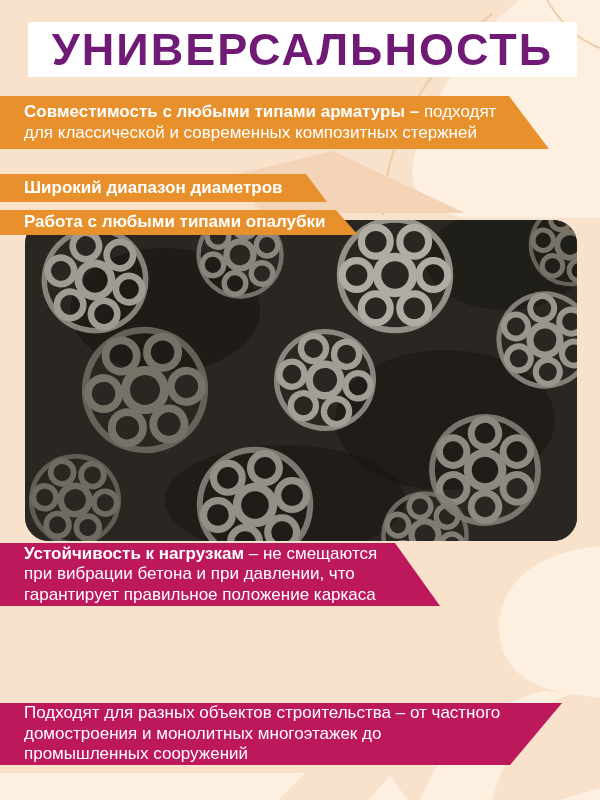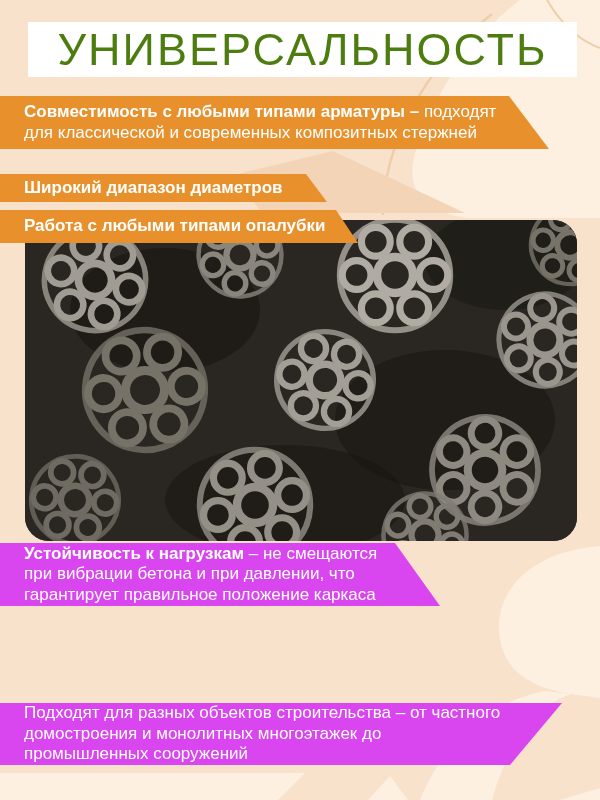--- a/index.html
+++ b/index.html
@@ -14,38 +14,38 @@
   }
   
   #bg-decor{position:absolute;inset:0;z-index:0;}
   
   .title-band{
     position:absolute;left:28px;top:22px;width:549px;height:55px;
     background:#ffffff;z-index:3;
     display:flex;align-items:center;justify-content:center;
   }
   .title-band h1{
-    margin:0;font-size:45px;line-height:1;font-weight:400;
-    letter-spacing:2px;color:#4d7c0f;white-space:nowrap;
+    margin:0;font-size:45px;line-height:1;font-weight:700;
+    letter-spacing:2px;color:#701a75;white-space:nowrap;
     font-family:"Liberation Sans", sans-serif;
   }
   
   .bar{
     position:absolute;left:0;z-index:3;color:#ffffff;
     display:flex;align-items:center;
     font-size:17px;line-height:20.5px;
   }
   .bar p{margin:0;white-space:pre-line;padding-left:24px;}
   .bar strong{font-weight:700;}
   .bar .reg{font-weight:400;}
   .bar.orange{background:#e8912c;}
-  .bar.blue{background:#d946ef;}
+  .bar.blue{background:#be185d;}
   .b1{top:96px;height:53px;width:549px;clip-path:polygon(0 0,509px 0,549px 100%,0 100%);}
   .b2{top:174px;height:28px;width:327px;clip-path:polygon(0 0,306px 0,327px 100%,0 100%);}
-  .b3{top:210px;height:33px;width:358px;clip-path:polygon(0 0,336px 0,358px 100%,0 100%);}
+  .b3{top:210px;height:25px;width:358px;clip-path:polygon(0 0,336px 0,358px 100%,0 100%);}
   .b4{top:543px;height:63px;width:440px;clip-path:polygon(0 0,395px 0,440px 100%,0 100%);}
   .b5{top:623px;height:64px;width:503px;clip-path:polygon(0 0,455px 0,503px 100%,0 100%);}
   .b6{top:703px;height:62px;width:562px;clip-path:polygon(0 0,562px 0,510px 100%,0 100%);}
   
   .photo{
     position:absolute;left:25px;top:220px;width:552px;height:321px;
     border-radius:24px;overflow:hidden;z-index:2;background:#2a2722;
   }
 </style>
 </head>

